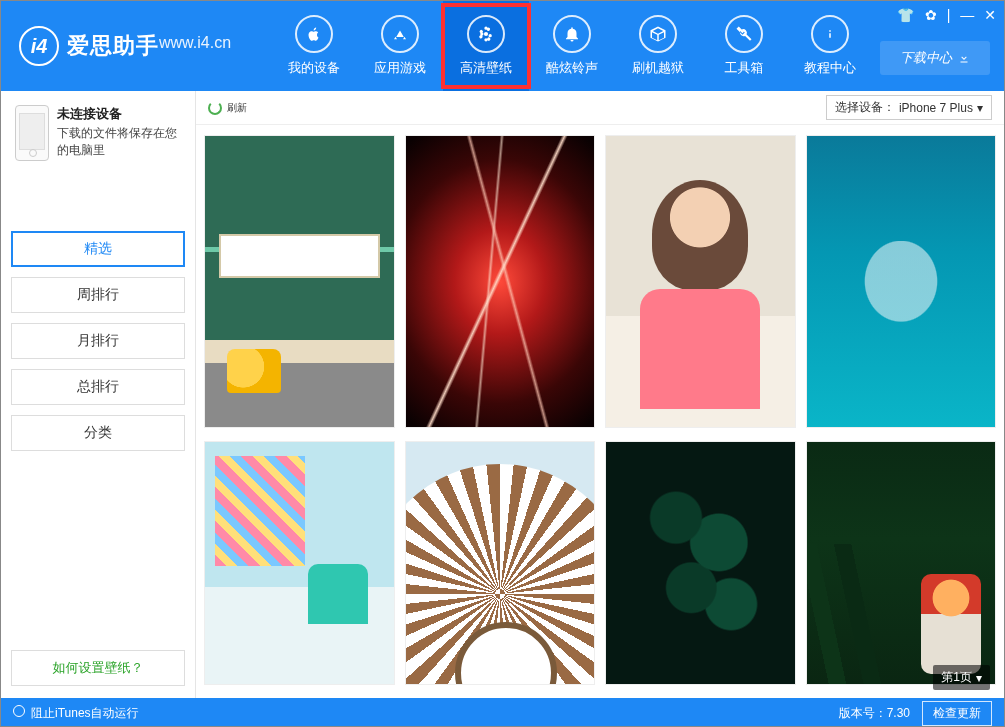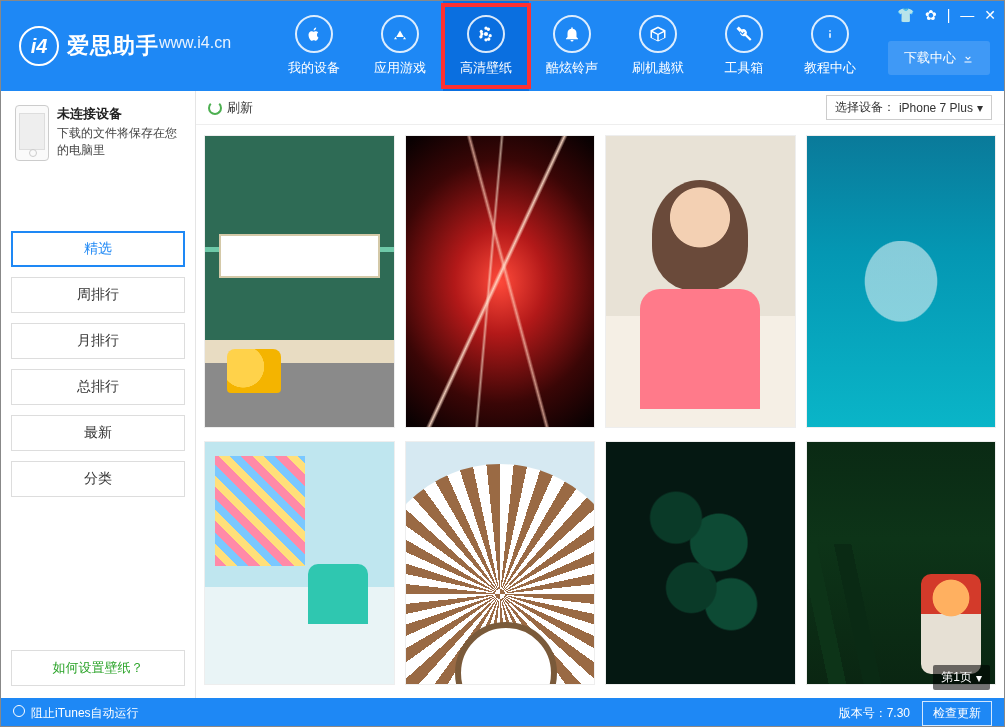--- a/index.html
+++ b/index.html
@@ -11,36 +11,36 @@
 .logo-title { font-size:22px; font-weight:bold; letter-spacing:1px; }
 .logo-sub { font-size:16px; opacity:.9; }
 .navs { display:flex; margin-left:40px; gap:0; }
 .nav-item { width:86px; height:90px; display:flex; flex-direction:column; align-items:center; justify-content:center; color:#fff; font-size:13px; cursor:pointer; gap:6px; position:relative; }
 .nav-item.active { background:#0a6fe0; }
 .nav-highlight { position:absolute; border:4px solid #ff3030; left:-2px; right:-2px; top:2px; bottom:2px; pointer-events:none; }
 .nav-icon { width:38px; height:38px; border:2px solid rgba(255,255,255,.85); border-radius:50%; display:flex; align-items:center; justify-content:center; }
 .nav-icon svg { fill:#fff; }
 .header-ctrls { position:absolute; right:8px; top:6px; display:flex; gap:10px; color:#fff; font-size:14px; align-items:center; }
 .header-ctrls span { cursor:pointer; }
-.dl-btn { position:absolute; right:14px; top:40px; width:102px; height:34px; background:rgba(255,255,255,.15); color:#fff; font-size:13px; border-radius:3px; display:flex; align-items:center; justify-content:center; gap:6px; cursor:pointer; }
+.dl-btn { position:absolute; right:14px; top:40px; width:110px; height:34px; background:rgba(255,255,255,.15); color:#fff; font-size:13px; border-radius:3px; display:flex; align-items:center; justify-content:center; gap:6px; cursor:pointer;font-style:italic; }
 .body-row { display:flex; height:607px; }
 .sidebar { width:195px; background:#fff; border-right:1px solid #e5e5e5; padding:8px 10px; display:flex; flex-direction:column;gap:46px; }
 .dev-box { display:flex; gap:8px; padding:6px 4px 14px; }
 .phone-ic { width:34px; height:56px; border:1px solid #ccc; border-radius:4px; position:relative; flex-shrink:0; background:#fafafa; }
 .phone-ic::before { content:""; position:absolute; left:3px; right:3px; top:7px; bottom:10px; background:#eee; border:1px solid #ddd; }
 .phone-ic::after { content:""; position:absolute; left:50%; bottom:3px; width:6px; height:6px; margin-left:-3px; border:1px solid #ccc; border-radius:50%; }
 .dev-txt { font-size:12px; color:#444; }
 .dev-title { font-weight:bold; font-size:13px; color:#222; margin-bottom:2px; }
 .sb-list { margin-top:10px; }
 .sb-item { height:36px; border:1px solid #ddd; margin-bottom:10px; display:flex; align-items:center; justify-content:center; font-size:14px; color:#333; cursor:pointer; background:#fff; }
 .sb-item.active { border:2px solid #1e88f5; color:#1e88f5; }
 .help-link { margin-top:auto; height:36px; border:1px solid #ddd; display:flex; align-items:center; justify-content:center; font-size:13px; color:#2aa328; cursor:pointer; margin-bottom:4px; }
 .main { flex:1; background:#fff; display:flex; flex-direction:column; position:relative; }
 .toolbar { height:34px; display:flex; align-items:center; padding:0 12px; border-bottom:1px solid #eee; justify-content:space-between; }
-.refresh { display:flex; align-items:center; gap:5px; font-size:13px; color:#333; cursor:pointer; }
+.refresh { display:flex; align-items:center; gap:5px; font-size:10px; color:#333; cursor:pointer; }
 .refresh-ic { width:14px; height:14px; border:2px solid #4caf50; border-radius:50%; border-top-color:transparent; position:relative; }
 .dev-sel { border:1px solid #ccc; padding:3px 8px; font-size:12px; color:#333; cursor:pointer; display:flex; gap:4px; align-items:center; }
 .grid { flex:1; padding:10px 8px; display:grid; grid-template-columns:repeat(4,1fr); gap:10px 10px; overflow:hidden; }
 .thumb { background:#f5f5f5; border:1px solid #eee; position:relative; overflow:hidden; cursor:pointer; }
 .row1 { height:293px; }
 .row2 { height:244px; }
 .pager { position:absolute; right:14px; bottom:8px; background:rgba(0,0,0,.55); color:#fff; font-size:12px; padding:4px 8px; border-radius:2px; display:flex; align-items:center; gap:4px; cursor:pointer; }
 .statusbar { height:30px; background:#1e88f5; color:#fff; display:flex; align-items:center; padding:0 12px; font-size:12px; justify-content:space-between; }
 .sb-left { display:flex; align-items:flex-start; gap:6px; cursor:pointer; }
 .sb-circle { width:12px; height:12px; border:1.5px solid #fff; border-radius:50%; }
@@ -179,21 +179,20 @@
       <div class="dev-txt">
         <div class="dev-title">未连接设备</div>
         <div>下载的文件将保存在您的电脑里</div>
       </div>
     </div>
     <div class="sb-list">
       <div class="sb-item active">精选</div>
       <div class="sb-item">周排行</div>
       <div class="sb-item">月排行</div>
       <div class="sb-item">总排行</div>
-      <div class="sb-item">最新</div>
       <div class="sb-item">分类</div>
     </div>
     <div class="help-link">如何设置壁纸？</div>
   </div>
 
   <div class="main">
     <div class="toolbar">
       <div class="refresh">
         <span class="refresh-ic"></span>
         <span>刷新</span>

